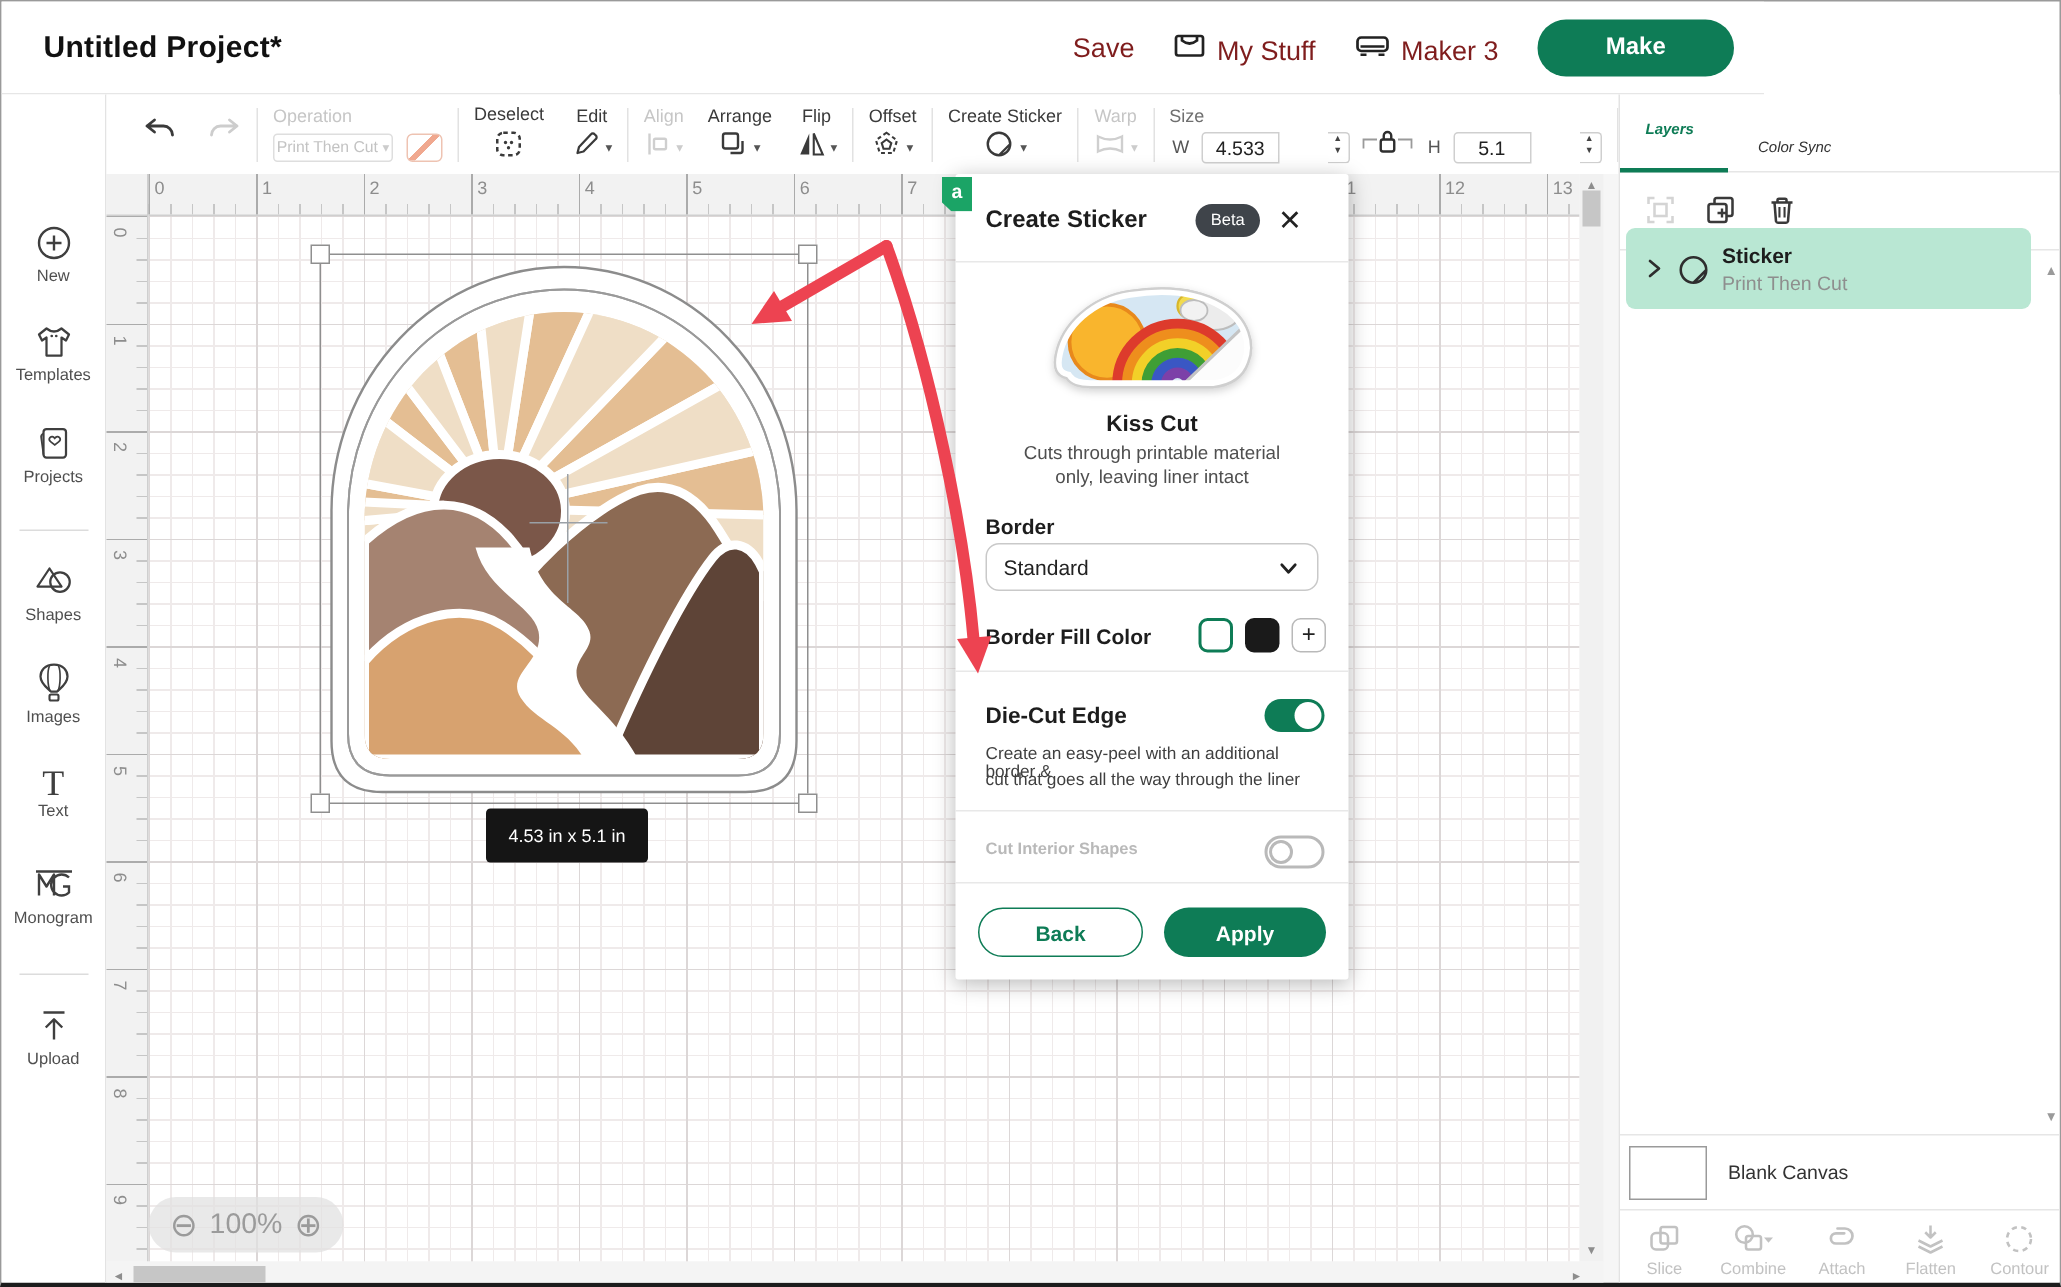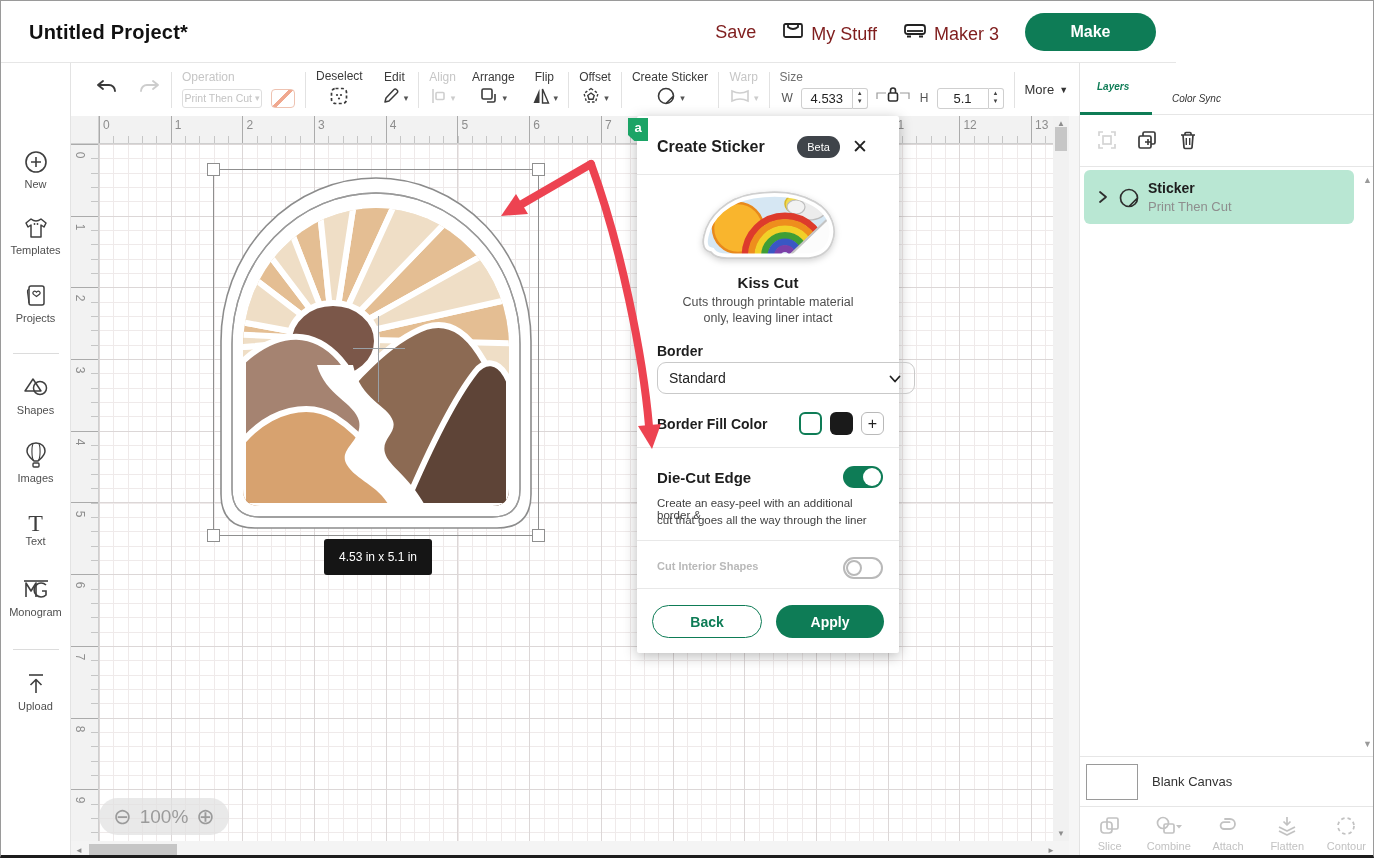--- a/index.html
+++ b/index.html
@@ -29,21 +29,21 @@
   .tlabel { font-size:12px; color:#3a3a3a; }
   .tlabel.dis { color:#c6c6c6; }
   .ticon-row { display:flex; align-items:center; gap:3px; height:22px; }
   .cr { font-size:9px; color:#555; font-weight:normal; }
   .cr.dis { color:#ccc; }
   .undo-redo { display:flex; gap:18px; margin-left:24px; }
   .op-box { width:80px; height:19px; border:1px solid #dedede; border-radius:3px; font-size:10.5px;
             color:#c3c3c3; display:flex; align-items:center; justify-content:center; gap:3px; background:#fff; }
   .op-swatch { width:24px; height:19px; border:1px solid #eec3b2; border-radius:4px; margin-left:6px;
                background:linear-gradient(135deg, #fff 42%, #f0a88f 42%, #f0a88f 56%, #fff 56%); }
-  .num-wrap { display:flex; align-items:center; }
+  .num-wrap { display:flex; align-items:center;gap:32px; }
   .num-box { width:52px; height:21px; border:1px solid #cfcfcf; border-radius:3px 0 0 3px; font-size:13px;
              color:#222; display:flex; align-items:center; justify-content:center; background:#fff; }
   .spin { width:15px; height:21px; border:1px solid #cfcfcf; border-left:none; border-radius:0 3px 3px 0;
           display:flex; flex-direction:column; align-items:center; justify-content:center; font-size:6px; color:#444; line-height:1.3; }
   .wh-label { font-size:12px; color:#555; margin:0 5px 0 2px; }
   .more { display:flex; align-items:center; gap:5px; font-size:13px; color:#333; cursor:pointer; }
   
   .canvas { position:absolute; left:70px; top:115px; width:1008px; height:743px; background:#f6f6f6; }
   .ruler-corner { position:absolute; left:0; top:0; width:28px; height:28px; background:#f2f2f2;
                   border-right:1px solid #cfcfcf; border-bottom:1px solid #cfcfcf; }
@@ -87,21 +87,21 @@
   .popup { position:absolute; left:566px; top:0; width:262px; height:537px; background:#fff; z-index:5;
            box-shadow:0 3px 14px rgba(0,0,0,.28); border-radius:2px; }
   .pp-title { position:absolute; left:20px; top:22px; font-size:16px; font-weight:bold; color:#1d1d1d; }
   .beta { position:absolute; left:160px; top:20px; width:43px; height:22px; background:#3f444a; border-radius:12px;
           color:#fff; font-size:11px; display:flex; align-items:center; justify-content:center; }
   .pp-x { position:absolute; left:215px; top:19px; font-size:19px; color:#222; cursor:pointer; }
   .pp-hr { position:absolute; left:0; width:262px; border-top:1px solid #e8e8e8; }
   .kiss-title { position:absolute; left:0; top:158px; width:262px; text-align:center; font-size:15px; font-weight:bold; color:#1d1d1d; }
   .kiss-desc { position:absolute; left:0; width:262px; text-align:center; font-size:12.5px; color:#4f4f4f; }
   .sec-label { position:absolute; left:20px; font-size:14px; font-weight:bold; color:#1d1d1d; }
-  .dropdown { position:absolute; left:20px; top:246px; width:258px; height:32px; border:1px solid #c9c9c9;
+  .dropdown { position:absolute; left:20px; top:246px; width:222px; height:32px; border:1px solid #c9c9c9;
               border-radius:9px; display:flex; align-items:center; font-size:14px; color:#222; padding-left:11px; cursor:pointer; }
   .dd-chev { position:absolute; right:12px; top:9px; }
   .swatch { position:absolute; width:23px; height:23px; border-radius:6px; cursor:pointer; }
   .toggle-on { position:absolute; width:40px; height:22px; border-radius:11px; background:#0E7C56; cursor:pointer; }
   .toggle-on i { position:absolute; right:2px; top:2px; width:18px; height:18px; border-radius:50%; background:#fff; }
   .toggle-off { position:absolute; width:40px; height:22px; border-radius:11px; border:2px solid #b9b9b9; background:#fff; cursor:pointer; }
   .toggle-off i { position:absolute; left:1px; top:1px; width:16px; height:16px; border-radius:50%; border:2px solid #b9b9b9; background:#fff; }
   .die-desc { position:absolute; left:20px; width:225px; font-size:11.5px; color:#3f3f3f; }
   .pill-btn { position:absolute; height:33px; border-radius:17px; font-size:14px; font-weight:bold;
               display:flex; align-items:center; justify-content:center; cursor:pointer; }
@@ -114,21 +114,21 @@
   
   .rpanel { position:absolute; left:1078px; top:62px; width:296px; height:796px; background:#fff;
             border-left:1px solid #e3e3e3; }
   .tabs { position:absolute; left:0; top:0; width:296px; height:52px; border-bottom:1px solid #e6e6e6; }
   .tab { position:absolute; top:18px; font-size:10px; cursor:pointer;font-style:italic; }
   .tab.active { color:#0E7C56; font-weight:bold; }
   .tab.idle { color:#333;margin-top:12px; }
   .tab-underline { position:absolute; left:0; top:49px; width:72px; height:3px; background:#0E7C56; }
   .licons { position:absolute; left:0; top:52px; width:296px; height:52px; border-bottom:1px solid #e6e6e6; }
   .licons svg { position:absolute; top:14px; cursor:pointer; }
-  .layer-item { position:absolute; left:4px; top:107px; width:270px; height:54px; background:#B9E7D3;
+  .layer-item { position:absolute; left:4px; top:89px; width:270px; height:54px; background:#B9E7D3;
                 border-radius:6px; cursor:pointer; }
   .layer-title { position:absolute; left:64px; top:10px; font-size:14px; font-weight:bold; color:#1d1d1d; }
   .layer-sub { position:absolute; left:64px; top:29px; font-size:13px; color:#8e8e8e; }
   .blank-row { position:absolute; left:0; top:693px; width:296px; height:50px; border-top:1px solid #e6e6e6; }
   .blank-swatch { position:absolute; left:6px; top:7px; width:52px; height:36px; background:#fff; border:1px solid #9a9a9a; }
   .blank-label { position:absolute; left:72px; top:17px; font-size:13px; color:#333; }
   .actions { position:absolute; left:0; top:743px; width:296px; height:53px; border-top:1px solid #e6e6e6;
              display:flex; }
   .act { flex:1; display:flex; flex-direction:column; align-items:center; justify-content:center; gap:2px;
          font-size:11px; color:#c2c2c2; cursor:pointer; }

